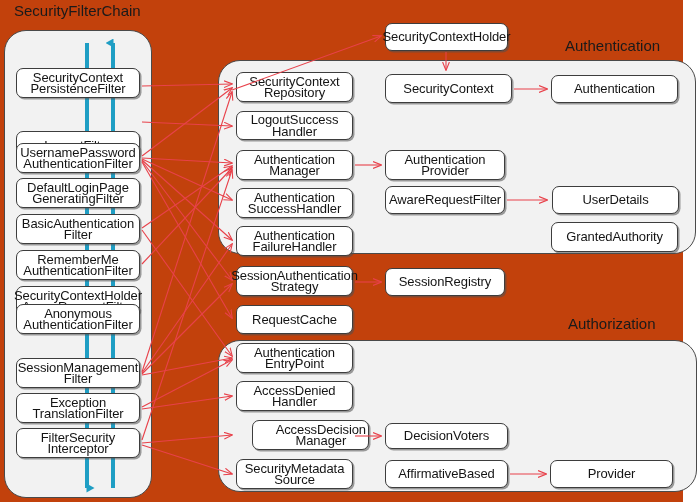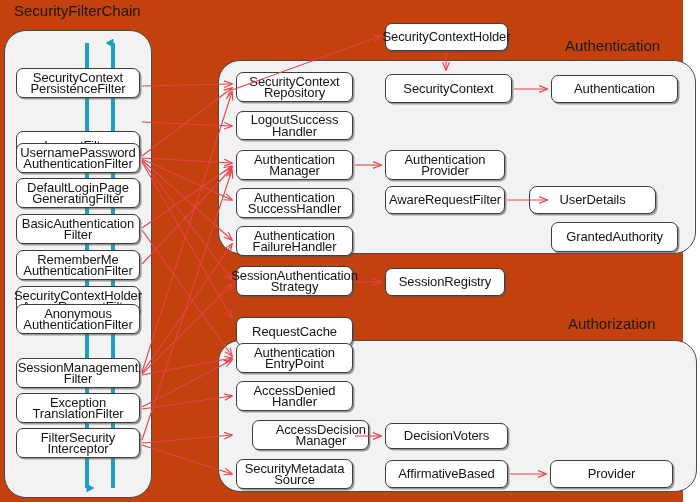--- a/index.html
+++ b/index.html
@@ -92,21 +92,21 @@
       </div>
       <div class="node" style="left: 236px; top: 188px; width: 117px; height: 30px; background: rgb(255, 255, 255);">
         <span>Authentication<br>SuccessHandler</span>
       </div>
       <div class="node" style="left: 236px; top: 226px; width: 117px; height: 30px; background: rgb(255, 255, 255);">
         <span>Authentication<br>FailureHandler</span>
       </div>
       <div class="node" style="left: 236px; top: 266px; width: 117px; height: 30px; background: rgb(255, 255, 255);">
         <span>SessionAuthentication<br>Strategy</span>
       </div>
-      <div class="node" style="left: 236px; top: 317px; width: 117px; height: 29px; background: rgb(255, 255, 255); text-align: right;">
+      <div class="node" style="left: 236px; top: 305px; width: 117px; height: 29px; background: rgb(255, 255, 255); text-align: right;">
         <span>RequestCache</span>
       </div>
       <div class="node" style="left: 236px; top: 343px; width: 117px; height: 30px; background: rgb(255, 255, 255);">
         <span>Authentication<br>EntryPoint</span>
       </div>
       <div class="node" style="left: 236px; top: 381px; width: 117px; height: 30px; background: rgb(255, 255, 255);">
         <span>AccessDenied<br>Handler</span>
       </div>
       <div class="node" style="left: 252px; top: 420px; width: 117px; height: 30px; background: rgb(255, 255, 255); justify-content: flex-end;">
         <span>AccessDecision<br>Manager</span>
@@ -131,21 +131,21 @@
       </div>
       <div class="node" style="left: 385px; top: 423px; width: 123px; height: 26px; background: rgb(255, 255, 255);">
         <span>DecisionVoters</span>
       </div>
       <div class="node" style="left: 385px; top: 460px; width: 123px; height: 28px; background: rgb(255, 255, 255);">
         <span>AffirmativeBased</span>
       </div>
       <div class="node" style="left: 551px; top: 75px; width: 127px; height: 28px; background: rgb(255, 255, 255);">
         <span>Authentication</span>
       </div>
-      <div class="node" style="left: 529px; top: 186px; width: 127px; height: 28px; background: rgb(255, 255, 255); border-radius: 8px;">
+      <div class="node" style="left: 552px; top: 186px; width: 127px; height: 28px; background: rgb(255, 255, 255);">
         <span>UserDetails</span>
       </div>
       <div class="node" style="left: 551px; top: 222px; width: 127px; height: 30px; background: rgb(255, 255, 255);">
         <span>GrantedAuthority</span>
       </div>
       <div class="node" style="left: 550px; top: 460px; width: 123px; height: 28px; background: rgb(255, 255, 255);">
         <span>Provider</span>
       </div>
     </div>
 

